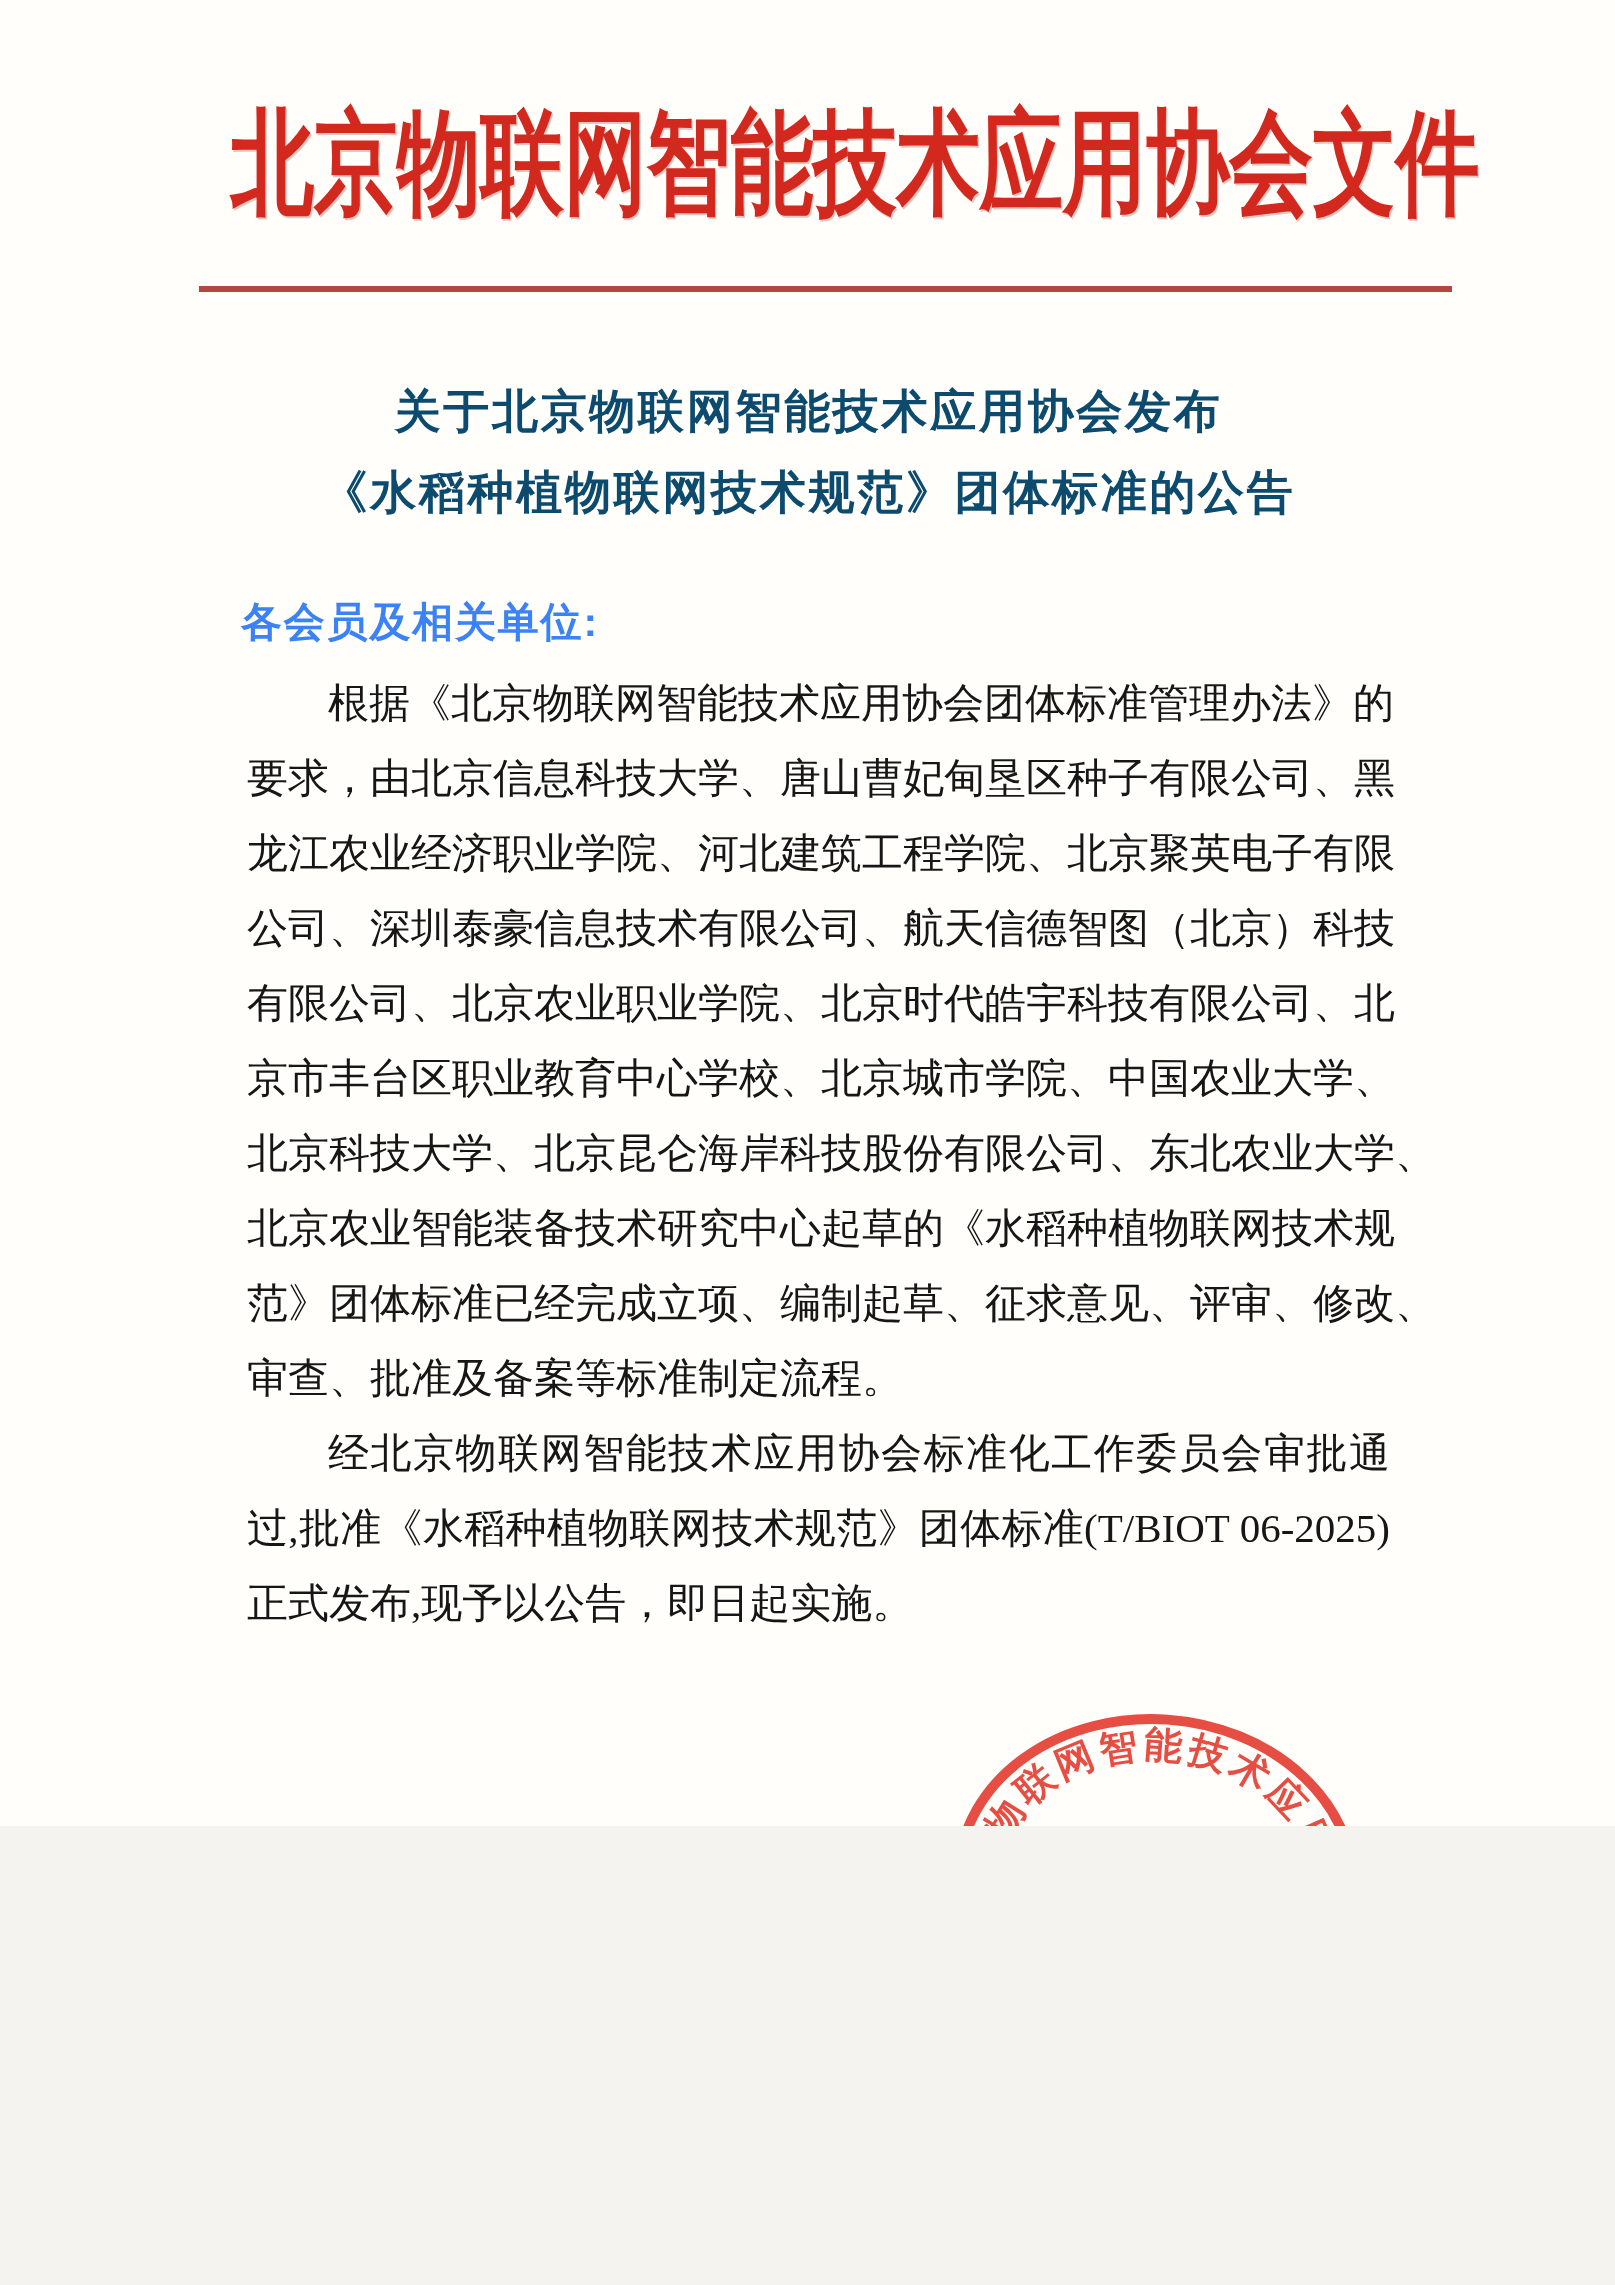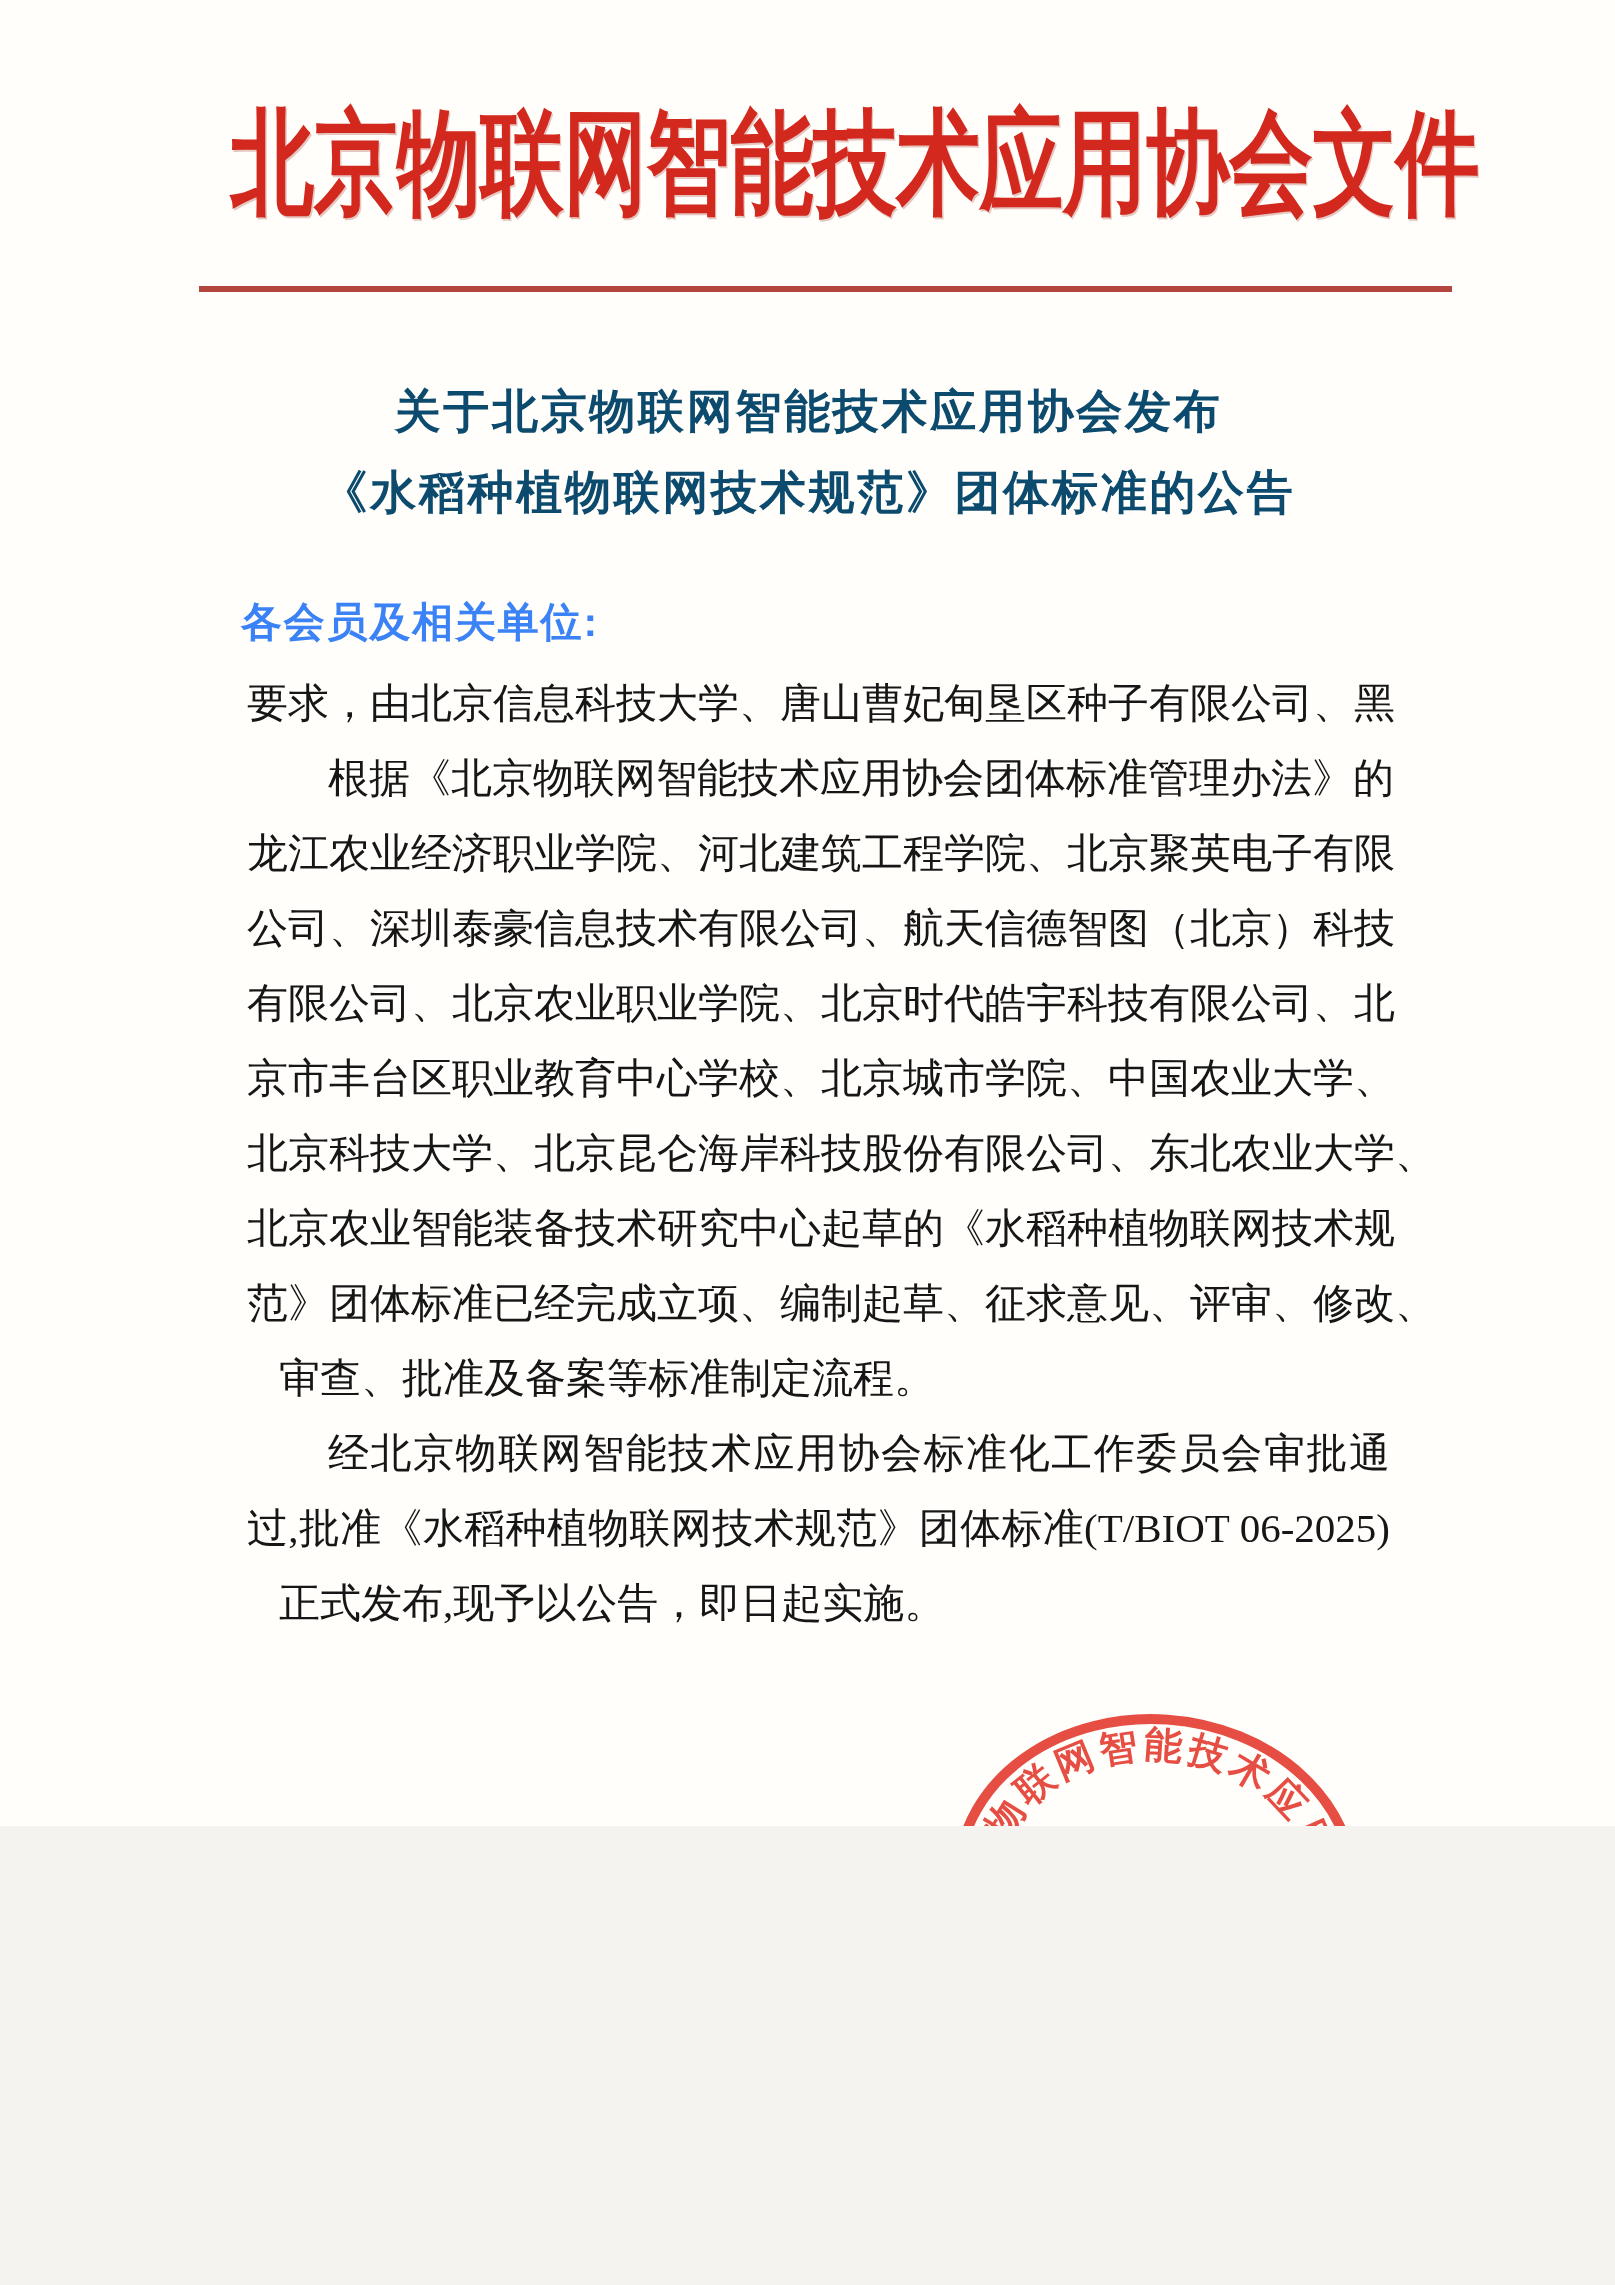--- a/index.html
+++ b/index.html
@@ -43,21 +43,21 @@
   
   .body-block{
     position:absolute;top:666px;left:247px;width:1143px;
     font-size:41px;line-height:75px;color:#161616;
   }
   .bline{
     text-align:justify;
     text-align-last:justify;
     white-space:nowrap;
   }
-  .bline.noj{text-align-last:left;margin-left:32px;}
+  .bline.noj{text-align-last:left;}
   .bline.indent{text-indent:81px;}
   
   .signature{
     position:absolute;top:1829px;left:844px;
     font-size:39px;color:#141414;white-space:nowrap;letter-spacing:0.9px;
   }
   .date-line{
     position:absolute;top:1915px;left:962px;
     font-size:39px;color:#141414;white-space:nowrap;text-align:right;
   }
@@ -80,22 +80,22 @@
   <div class="red-rule"></div>
 
   <div class="doc-title">
     <div>关于北京物联网智能技术应用协会发布</div>
     <div>《水稻种植物联网技术规范》团体标准的公告</div>
   </div>
 
   <div class="salutation">各会员及相关单位:</div>
 
   <div class="body-block">
+    <div class="bline indent">根据《北京物联网智能技术应用协会团体标准管理办法》的</div>
     <div class="bline">要求，由北京信息科技大学、唐山曹妃甸垦区种子有限公司、黑</div>
-    <div class="bline indent">根据《北京物联网智能技术应用协会团体标准管理办法》的</div>
     <div class="bline">龙江农业经济职业学院、河北建筑工程学院、北京聚英电子有限</div>
     <div class="bline">公司、深圳泰豪信息技术有限公司、航天信德智图（北京）科技</div>
     <div class="bline">有限公司、北京农业职业学院、北京时代皓宇科技有限公司、北</div>
     <div class="bline">京市丰台区职业教育中心学校、北京城市学院、中国农业大学、</div>
     <div class="bline">北京科技大学、北京昆仑海岸科技股份有限公司、东北农业大学、</div>
     <div class="bline">北京农业智能装备技术研究中心起草的《水稻种植物联网技术规</div>
     <div class="bline">范》团体标准已经完成立项、编制起草、征求意见、评审、修改、</div>
     <div class="bline noj">审查、批准及备案等标准制定流程。</div>
     <div class="bline indent">经北京物联网智能技术应用协会标准化工作委员会审批通</div>
     <div class="bline">过,批准《水稻种植物联网技术规范》团体标准(T/BIOT 06-2025)</div>

